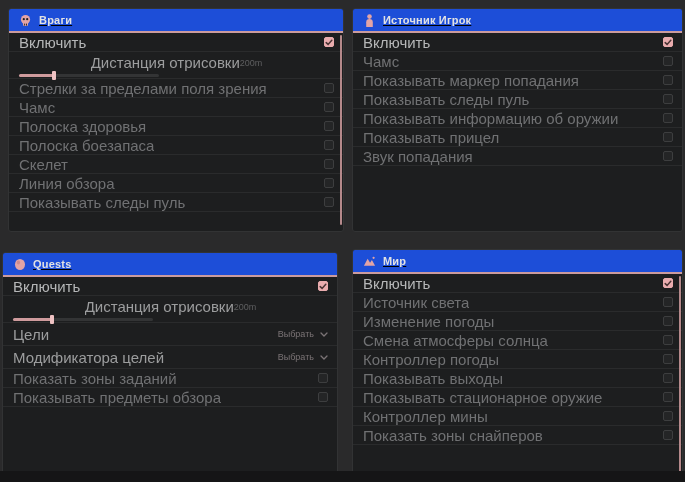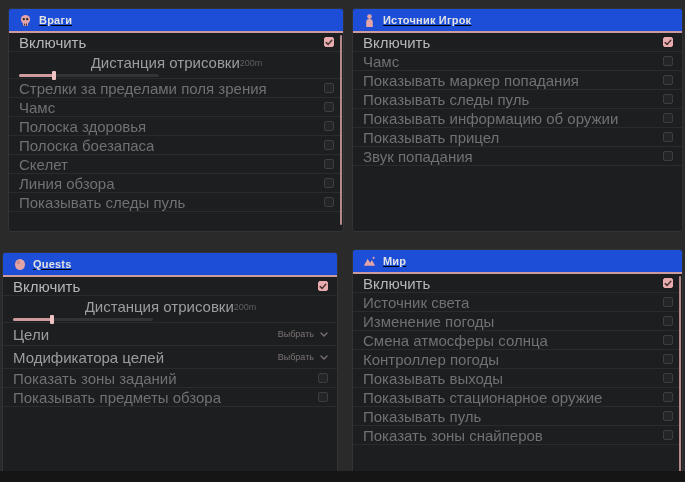--- a/index.html
+++ b/index.html
@@ -275,21 +275,21 @@
       </div>
       <div class="row">
         <span class="lbl">Показывать выходы</span>
         <span class="cb"></span>
       </div>
       <div class="row">
         <span class="lbl">Показывать стационарное оружие</span>
         <span class="cb"></span>
       </div>
       <div class="row">
-        <span class="lbl">Показывать пуль</span>
+        <span class="lbl">Контроллер мины</span>
         <span class="cb"></span>
       </div>
       <div class="row">
         <span class="lbl">Показать зоны снайперов</span>
         <span class="cb"></span>
       </div>
       <div class="scrollbar" style="top: 2px; bottom: auto; height: 197px;"></div>
     </div>
   </div>
 <div class="bottom-strip"></div>

